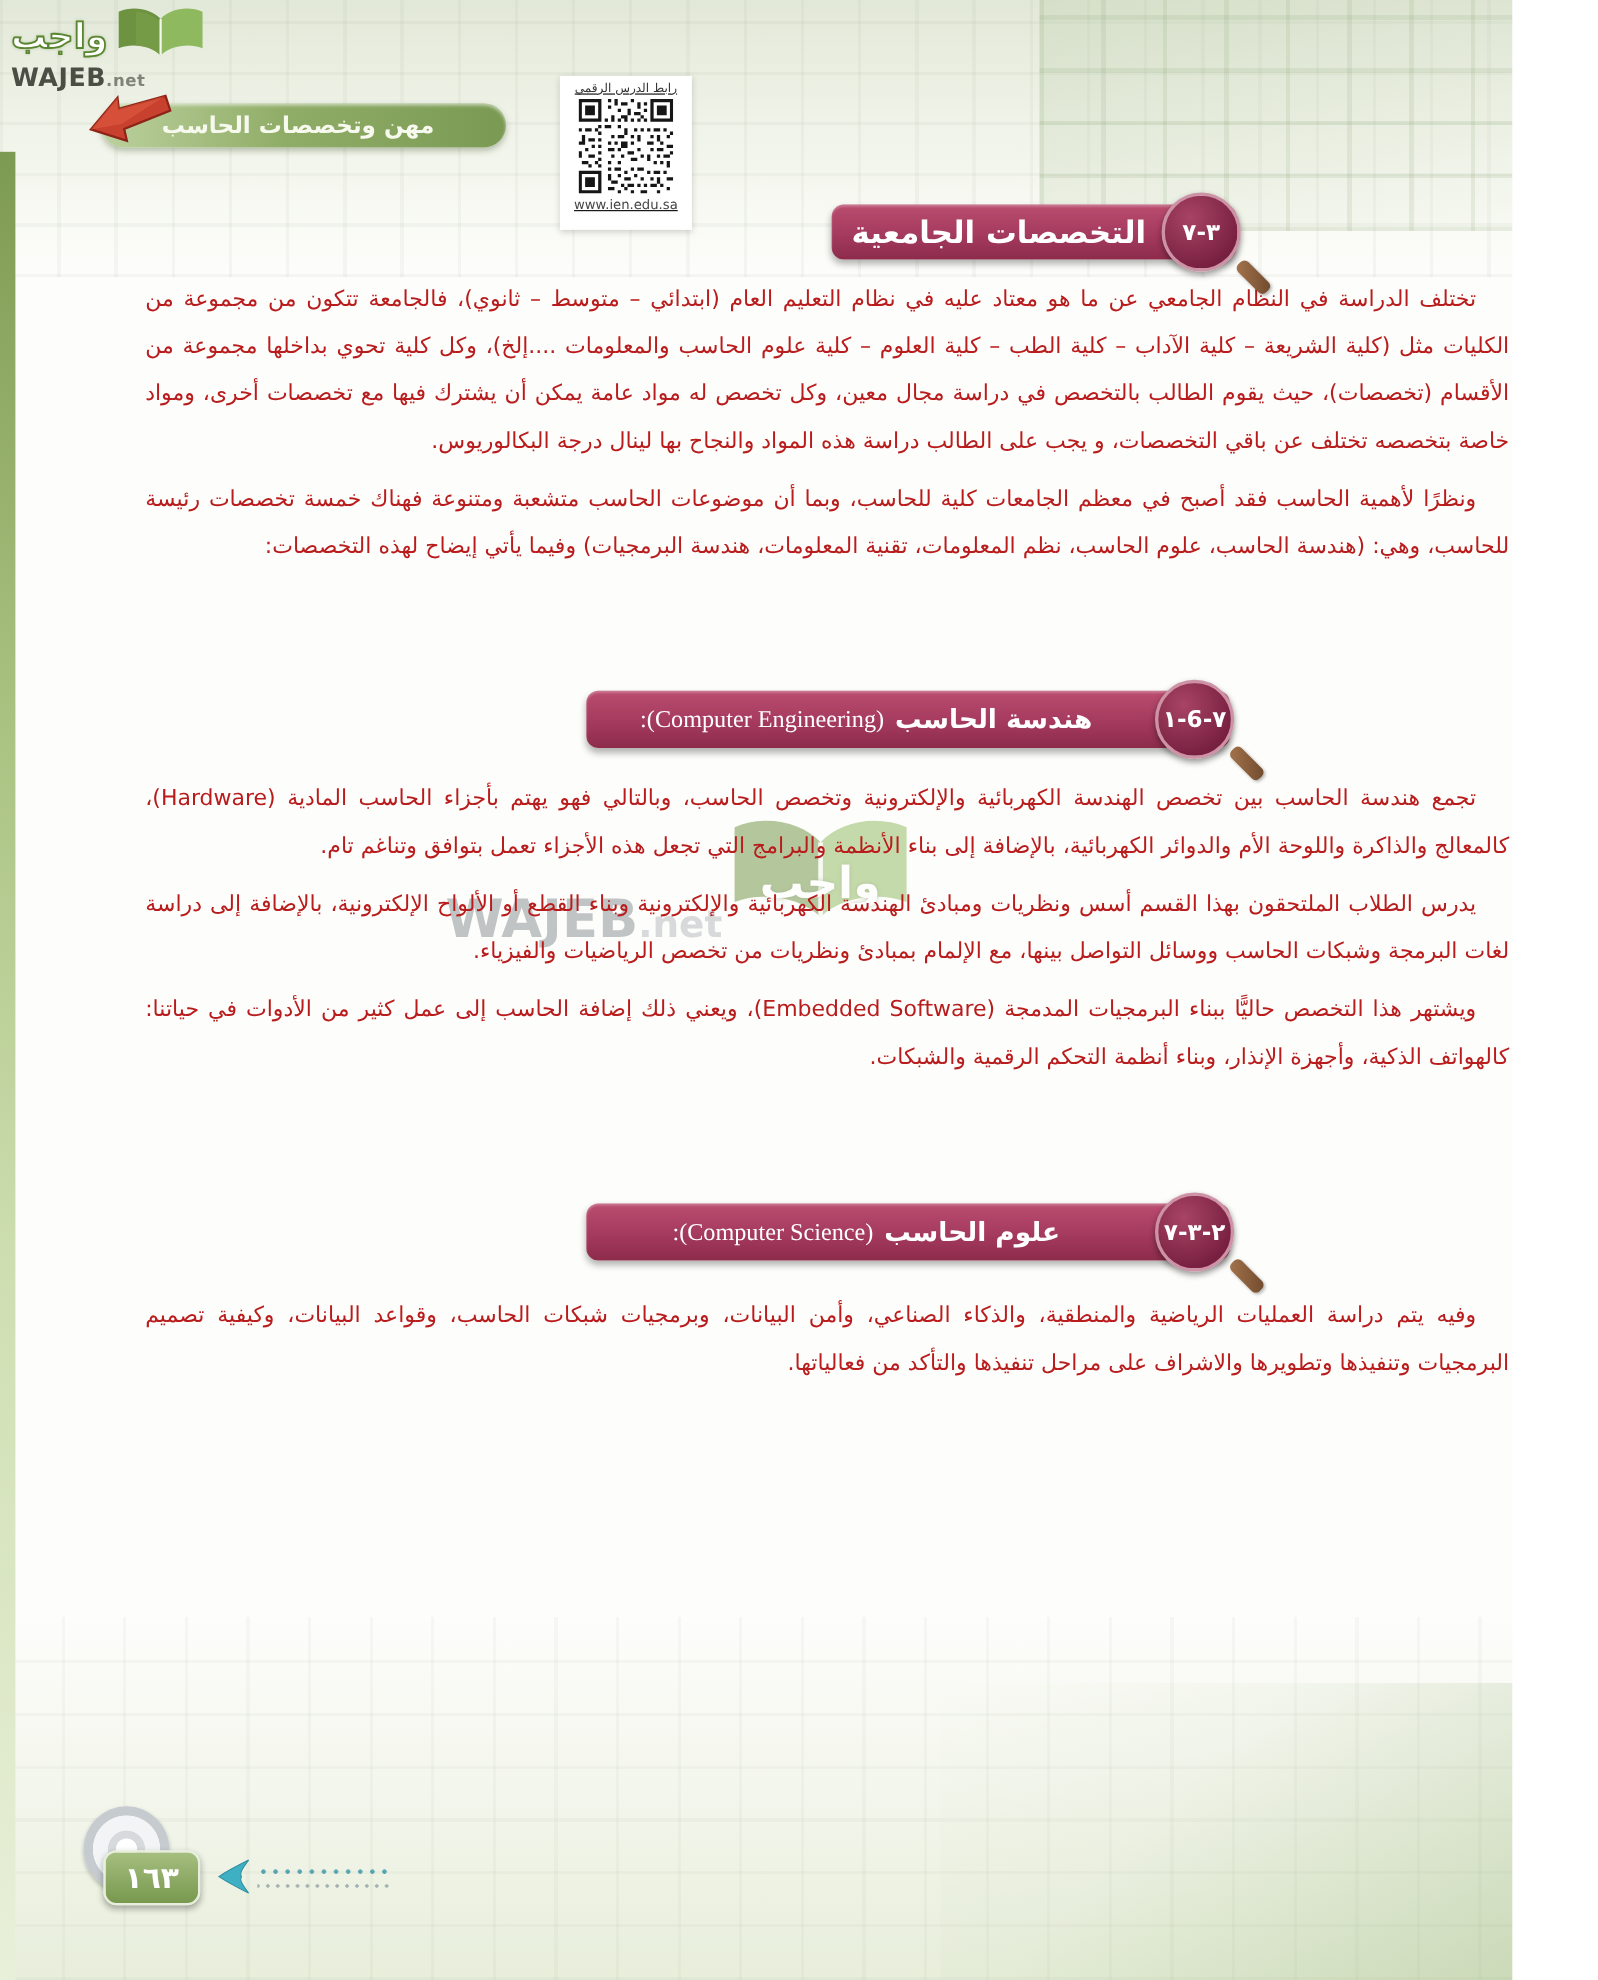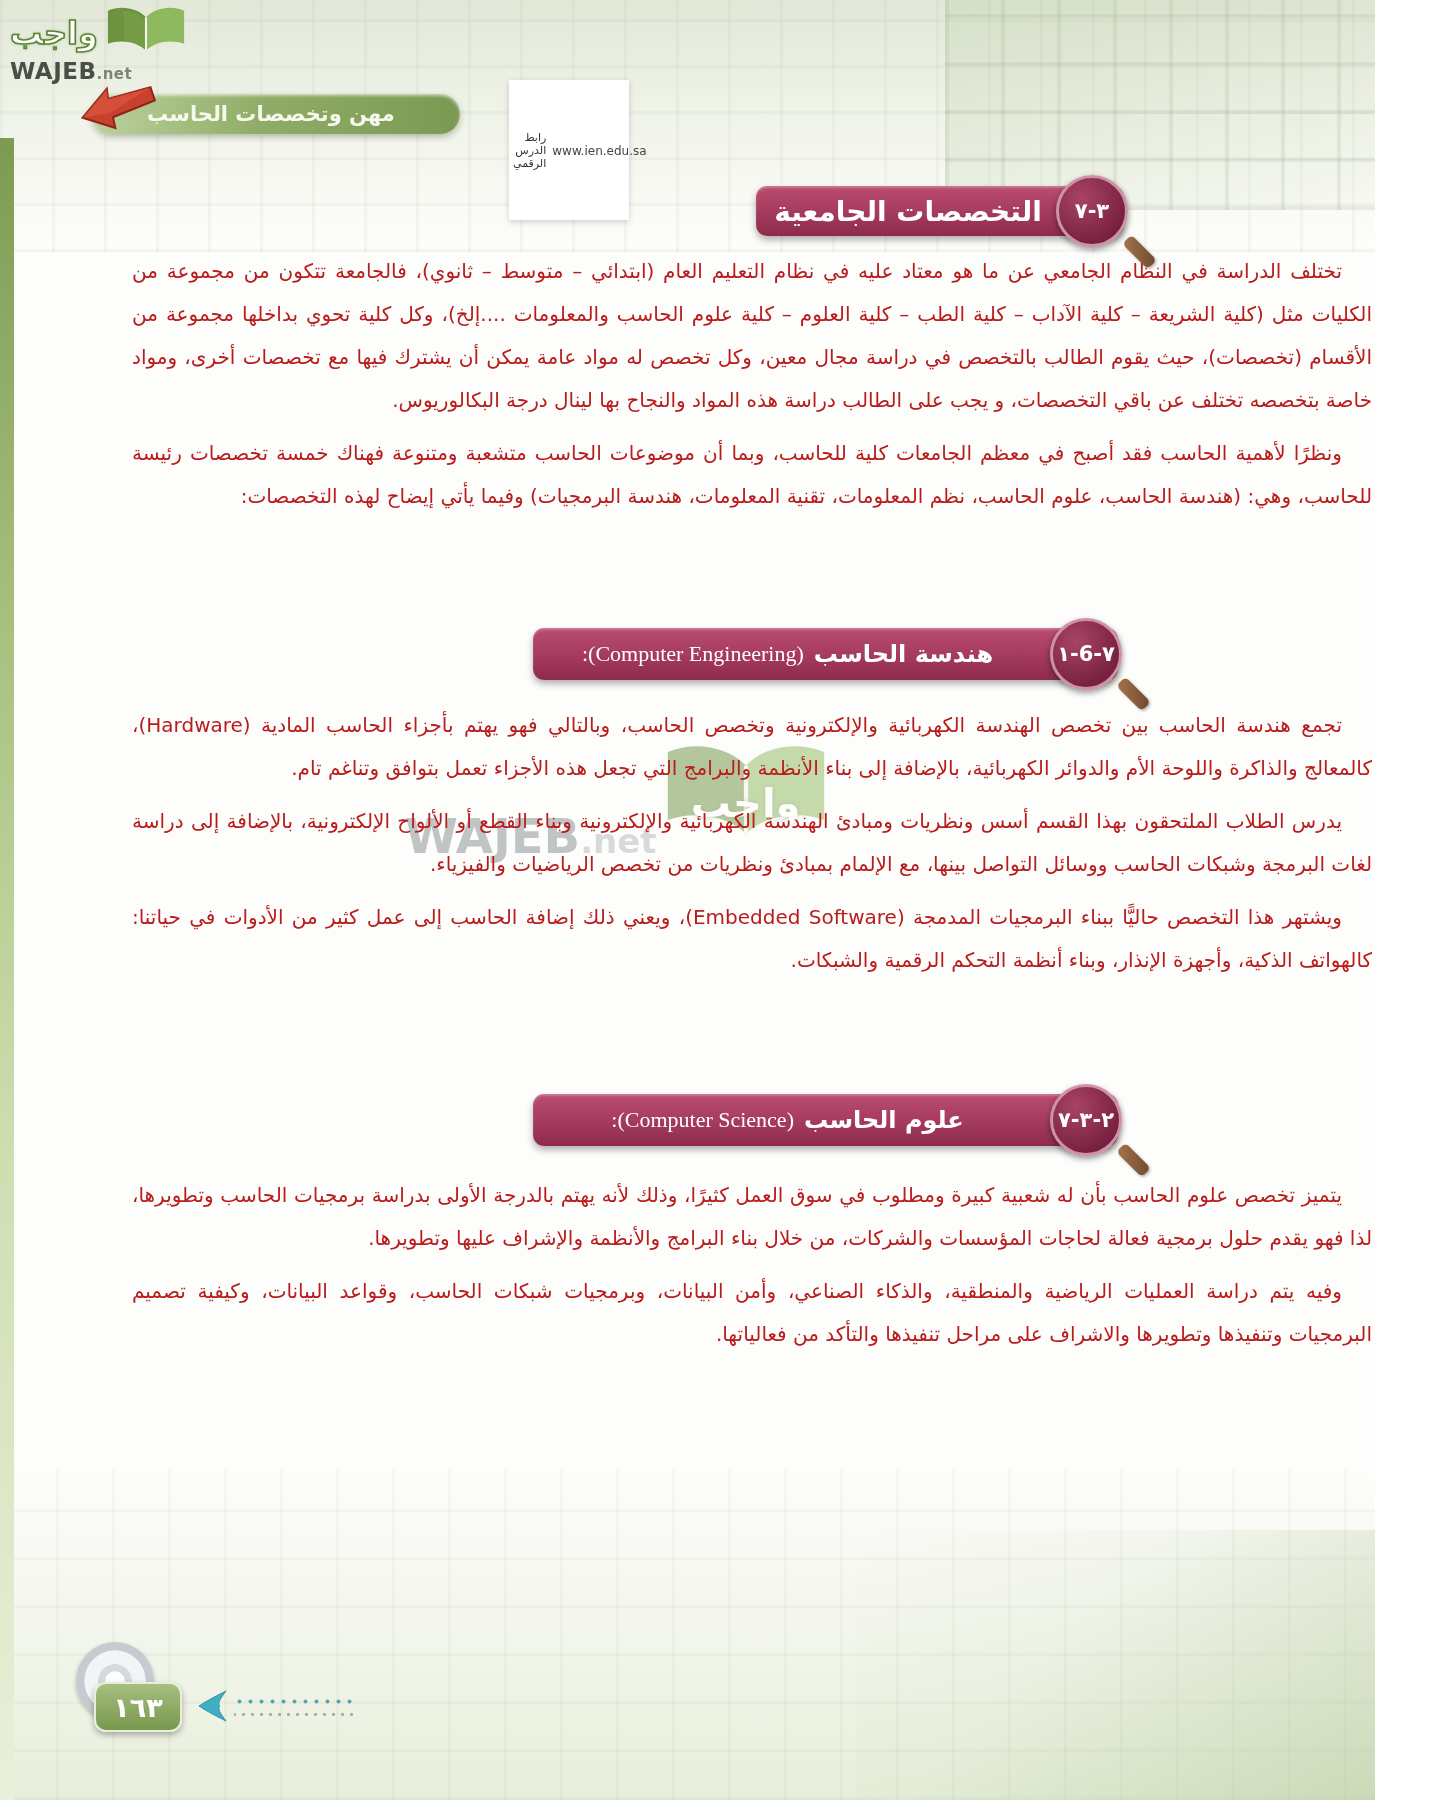--- a/index.html
+++ b/index.html
@@ -58,23 +58,23 @@
     position:absolute; left:92px; top:94px; width:368px; height:40px; border-radius:20px;
     background:linear-gradient(90deg,#bcd19e 0%,#90ad67 45%,#7a9a53 100%);
     box-shadow:0 3px 6px rgba(60,80,40,0.35), inset 0 2px 3px rgba(255,255,255,0.55);
     display:flex; align-items:center; justify-content:flex-start; z-index:2;
   }
   .chapter-banner-label { color:#f7f9ee; font-weight:bold; font-size:21px; padding-left:55px; }
   .banner-arrow { position:absolute; left:-16px; top:-12px; transform:rotate(-18deg); }
 
   
   .qr-card {
-    position:absolute; left:509px; top:80px; width:120px; height:140px;
+    position:absolute; left:509px; top:69px; width:120px; height:140px;
     background:#fff; box-shadow:0 2px 6px rgba(0,0,0,0.18);
-    display:flex; flex-direction:row; align-items:center; padding:5px 4px 4px; gap:3px; z-index:2;
+    display:flex; flex-direction:column; align-items:center; padding:5px 4px 4px; gap:3px; z-index:2;text-decoration:underline;
   }
   .qr-title { font-size:11px; color:#333; direction:rtl; }
   .qr-url { font-size:12px; color:#444; }
 
   
   .section-header { position:absolute; z-index:2; }
   .mh-banner {
     position:absolute; inset:0; border-radius:11px;
     background:linear-gradient(180deg,#ba4d70 0%,#a43a5e 55%,#8d2b4b 100%);
     box-shadow:0 4px 7px rgba(0,0,0,0.3), inset 0 2px 2px rgba(255,255,255,0.25);
@@ -235,21 +235,20 @@
         <span class="sub-title-ar">علوم الحاسب</span>
         <span class="sub-title-en">(Computer Science):</span>
       </span>
     </div>
     <div class="mh-circle">
         <span dir="ltr">٢-٣-٧</span>
       </div>
   </div>
 
   <div class="textblock" style="top:1174px;" lang="ar">
-    <p>يتميز تخصص علوم الحاسب بأن له شعبية كبيرة ومطلوب في سوق العمل كثيرًا، وذلك لأنه يهتم بالدرجة الأولى بدراسة برمجيات الحاسب وتطويرها، لذا فهو يقدم حلول برمجية فعالة لحاجات المؤسسات والشركات، من خلال بناء البرامج والأنظمة والإشراف عليها وتطويرها.</p>
     <p>وفيه يتم دراسة العمليات الرياضية والمنطقية، والذكاء الصناعي، وأمن البيانات، وبرمجيات شبكات الحاسب، وقواعد البيانات، وكيفية تصميم البرمجيات وتنفيذها وتطويرها والاشراف على مراحل تنفيذها والتأكد من فعالياتها.</p>
   </div>
 
   <div class="watermark">
     <div class="wm-latin"><span>WAJEB</span><span class="net">.net</span></div>
     <div class="wm-book-wrap">
       <svg width="170" height="120" viewBox="0 0 100 70">
         <path d="M50 16 C40 5 20 1 4 8 L4 48 C20 42 40 46 50 56 Z" fill="#6e9340"></path>
         <path d="M50 16 C60 5 80 1 96 8 L96 48 C80 42 60 46 50 56 Z" fill="#8fb95e"></path>
         <line x1="50" y1="16" x2="50" y2="56" stroke="#f2f6ea" stroke-width="2.5"></line>

